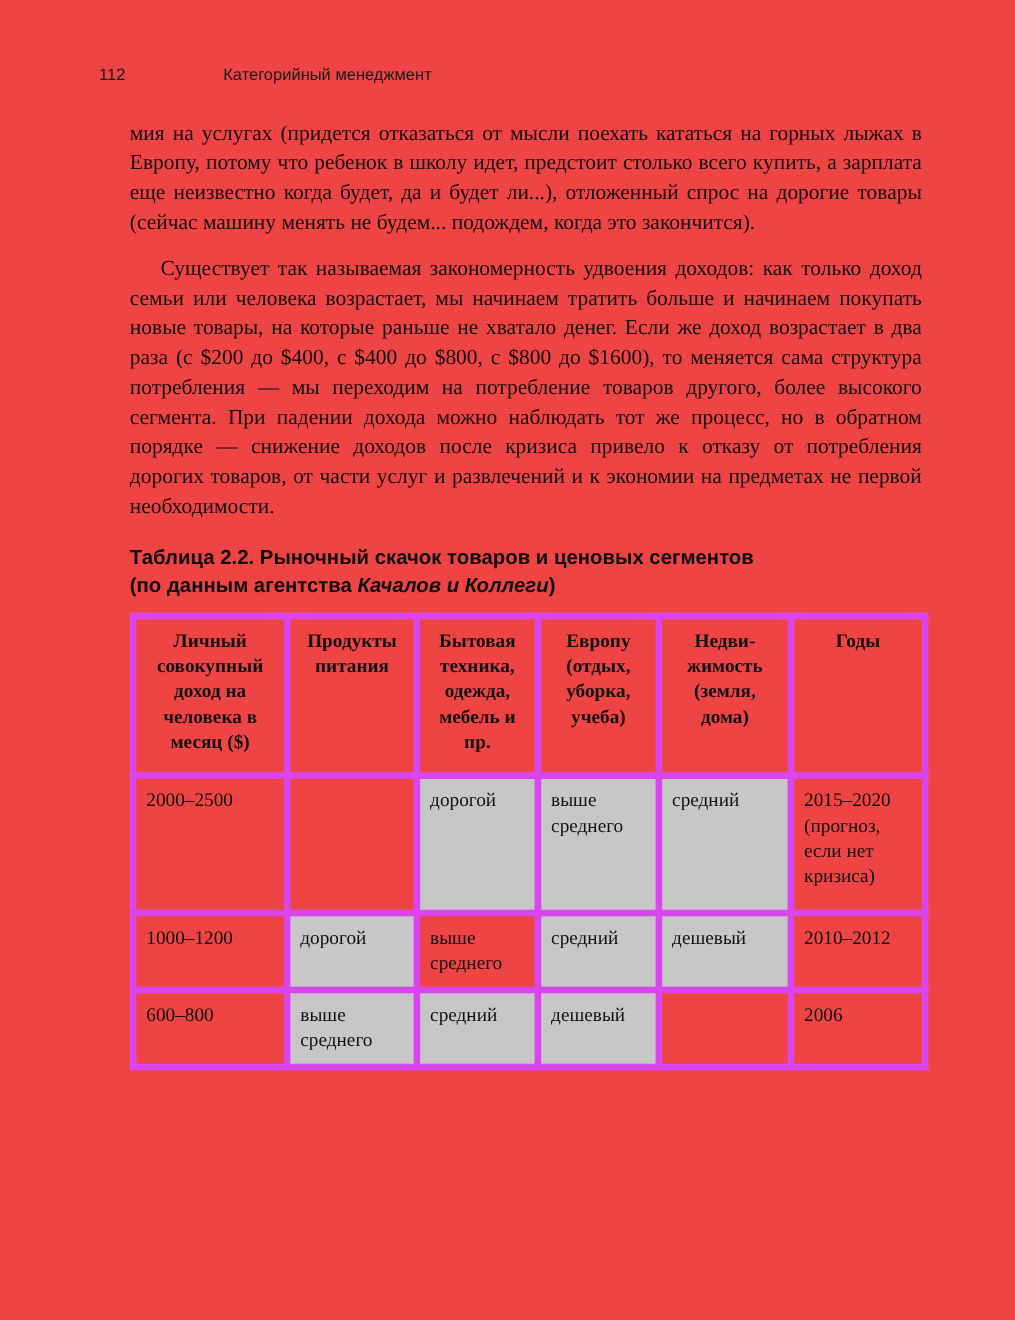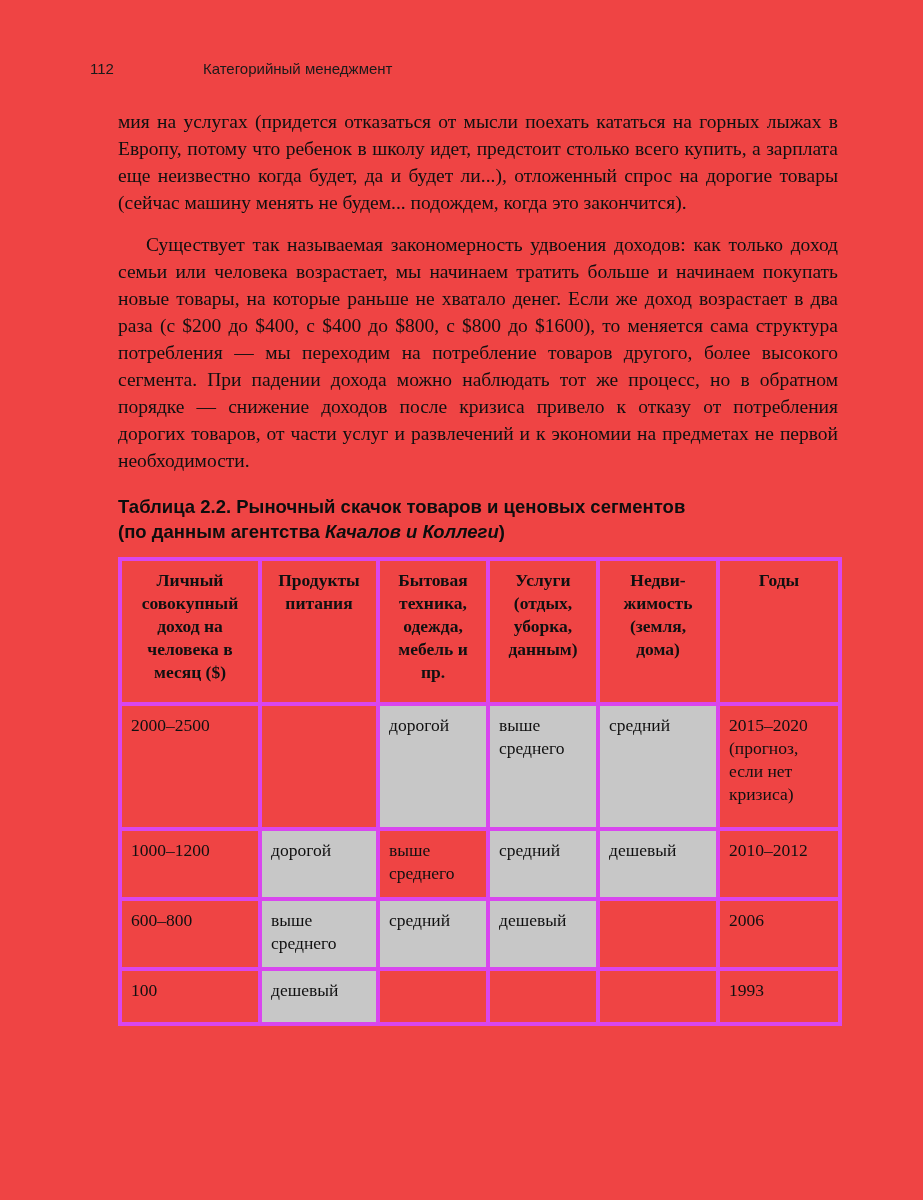--- a/index.html
+++ b/index.html
@@ -47,21 +47,21 @@
   }
   .caption em { font-style: italic; }
 
   table.market {
     border-collapse: collapse;
     width: 720px;
     table-layout: fixed;
     font-size: 17.5px;
   }
   table.market th, table.market td {
-    border: 4px solid #d946ef;
+    border: 6px solid #d946ef;
     vertical-align: top;
     padding: 8px 9px;
     line-height: 1.32;
     overflow: hidden;
   }
   table.market th {
     font-weight: bold;
     text-align: center;
   }
   table.market td { text-align: left; }
@@ -101,21 +101,21 @@
         <col style="width:110px">
         <col style="width:110px">
         <col style="width:120px">
         <col style="width:122px">
       </colgroup>
       <thead>
         <tr class="header-row">
           <th>Личный совокупный доход на человека в месяц ($)</th>
           <th>Продукты питания</th>
           <th>Бытовая техника, одежда, мебель и пр.</th>
-          <th>Услуги (отдых, уборка, данным)</th>
+          <th>Европу (отдых, уборка, учеба)</th>
           <th>Недви­жимость (земля, дома)</th>
           <th>Годы</th>
         </tr>
       </thead>
       <tbody>
         <tr class="row-h-125">
           <td>2000–2500</td>
           <td></td>
           <td class="gray">дорогой</td>
           <td class="gray">выше среднего</td>
@@ -131,25 +131,17 @@
           <td>2010–2012</td>
         </tr>
         <tr class="row-h-70">
           <td>600–800</td>
           <td class="gray">выше среднего</td>
           <td class="gray">средний</td>
           <td class="gray">дешевый</td>
           <td></td>
           <td>2006</td>
         </tr>
-        <tr class="row-h-55">
-          <td>100</td>
-          <td class="gray">дешевый</td>
-          <td></td>
-          <td></td>
-          <td></td>
-          <td>1993</td>
-        </tr>
       </tbody>
     </table>
 
   </main>
 </div>
 
 </body></html>

